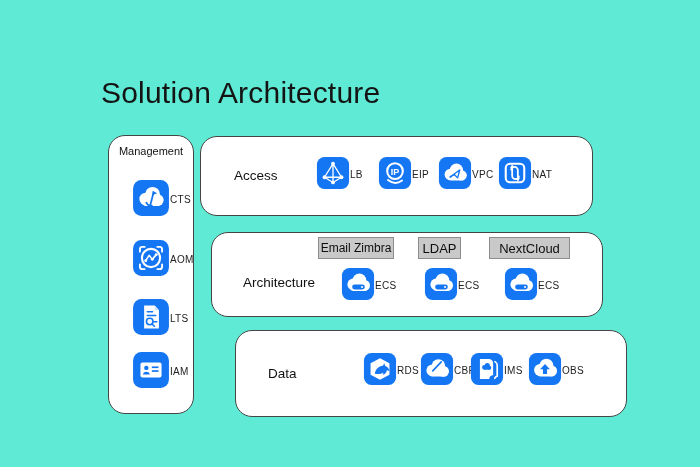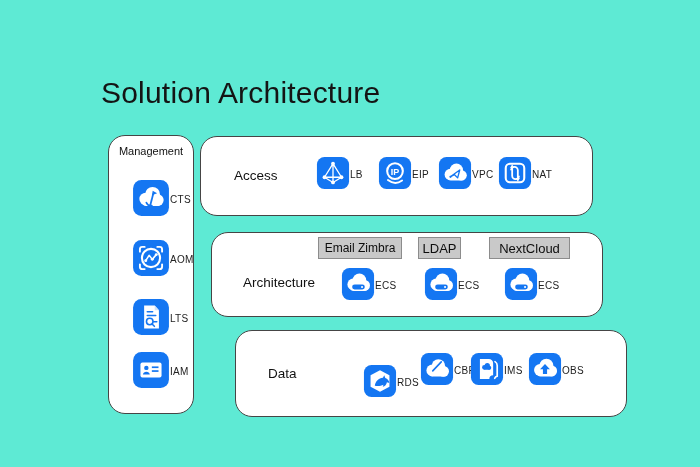--- a/index.html
+++ b/index.html
@@ -31,21 +31,21 @@
   .svc-icon{display:block;line-height:0;}
   .svc-icon svg{display:block;}
   .svc-label{
     margin-top:2px;font-size:10px;color:#222;letter-spacing:0.3px;white-space:nowrap;
   }
   
   .tag{
     position:absolute;top:4px;height:22px;background:#c9c9c9;border:1.6px solid #8c8c8c;
     display:flex;align-items:center;justify-content:center;color:#0d0d0d;box-sizing:border-box;
   }
-  .tag-zimbra{left:106px;width:84px;font-size:12px;}
+  .tag-zimbra{left:106px;width:76px;font-size:12px;}
   .tag-ldap{left:206px;width:43px;font-size:13px;}
   .tag-nextcloud{left:277px;width:81px;font-size:13px;text-align:center;}
 </style>
 </head>
 <body>
 
 <div class="stage">
 
   <div class="title">Solution Architecture</div>
 
@@ -241,21 +241,21 @@
           <circle cx="22.3" cy="21.2" r="1.1" fill="#fff"></circle>
         </svg>
       </span>
       <span class="svc-label">ECS</span>
     </div>
   </div>
 
   <div class="panel row-data">
     <div class="row-label" style="left:32px;top:35px">Data</div>
 
-    <div class="svc" style="left:127px;top:33px">
+    <div class="svc" style="left:127px;top:21px">
       <span class="svc-icon">
         <svg width="34" height="34" viewBox="0 0 36 36">
           <rect x="1" y="1" width="34" height="34" rx="8" fill="#1476f2"></rect>
           <path d="M18 6.5 28 12v12l-10 5.5L8 24V12Z" fill="#fff"></path>
           <path d="M12.5 23c.6-4.6 4.1-8 8.6-8.4l1.4-2.6 1.1 2.8c2.5.8 4 2.8 4.3 5.3l-2.6-.9c-.3 2.4-2 4.3-4.4 4.9l.8-2.2c-2.8 1.5-6.3 1.8-9.2 1.1Z" fill="#1476f2"></path>
         </svg>
       </span>
       <span class="svc-label">RDS</span>
     </div>
 

